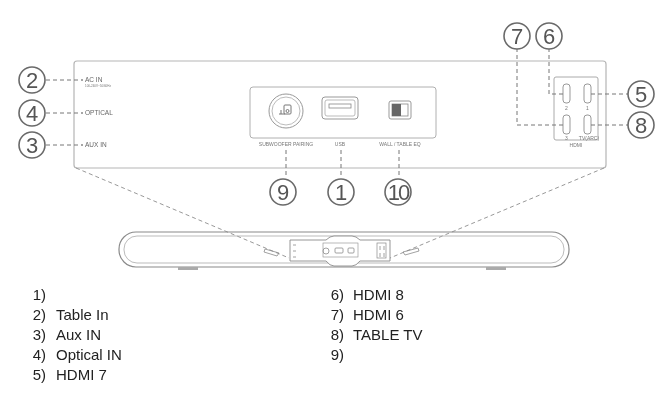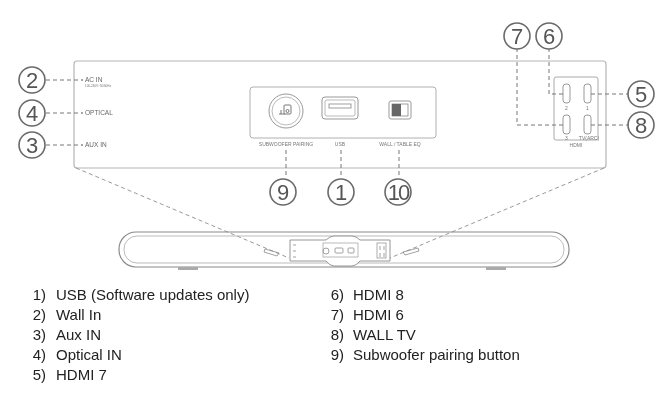--- a/index.html
+++ b/index.html
@@ -154,25 +154,24 @@
     <rect x="323" y="243" width="35" height="14" stroke-width="0.6"></rect>
     <rect x="377" y="243" width="9" height="15" stroke-width="0.7"></rect>
     <path d="M380 246 v4 M384 246 v4 M380 253 v4 M384 253 v4" stroke-width="0.8"></path>
     <path d="M293 245 h3 M293 251 h3 M293 257 h3" stroke-width="0.8"></path>
   </g>
 </svg>
 
 <div class="legend legend-left">
   <div class="row">
       <span class="num">1)</span>
-      <span>USB (Software updates only)</span>
     </div>
   <div class="row">
       <span class="num">2)</span>
-      <span>Wall In</span>
+      <span>Table In</span>
     </div>
   <div class="row">
       <span class="num">3)</span>
       <span>Aux IN</span>
     </div>
   <div class="row">
       <span class="num">4)</span>
       <span>Optical IN</span>
     </div>
   <div class="row">
@@ -185,19 +184,18 @@
   <div class="row">
       <span class="num">6)</span>
       <span>HDMI 8</span>
     </div>
   <div class="row">
       <span class="num">7)</span>
       <span>HDMI 6</span>
     </div>
   <div class="row">
       <span class="num">8)</span>
-      <span>WALL TV</span>
+      <span>TABLE TV</span>
     </div>
   <div class="row">
       <span class="num">9)</span>
-      <span>Subwoofer pairing button</span>
     </div>
 </div>
 
 </body></html>

